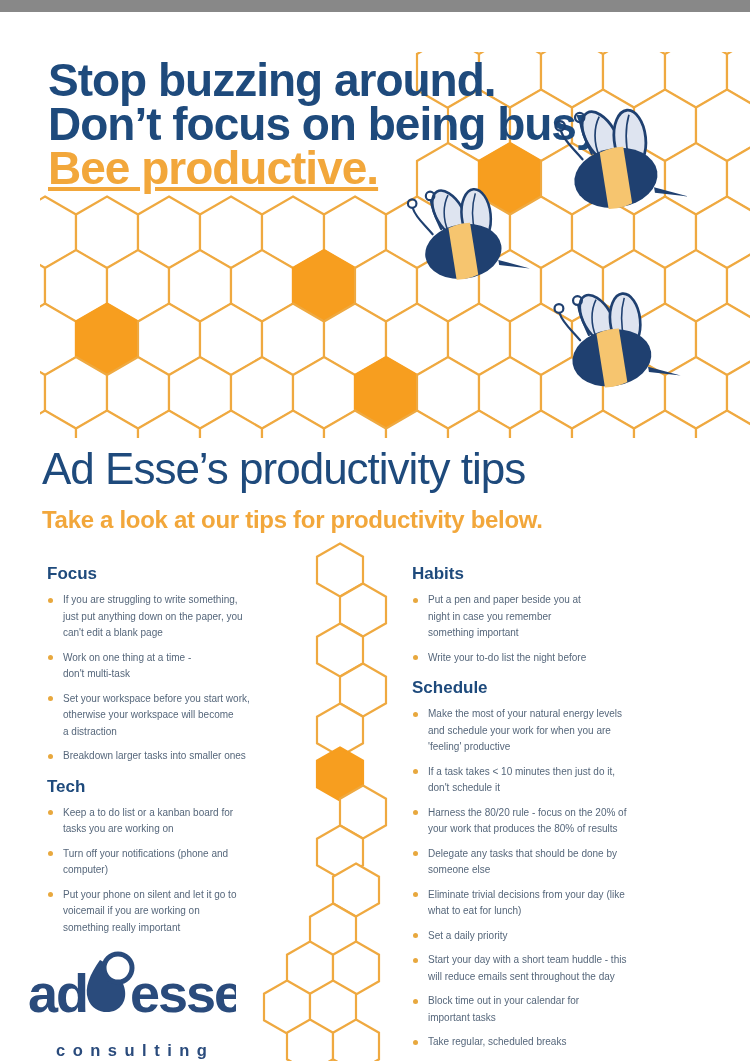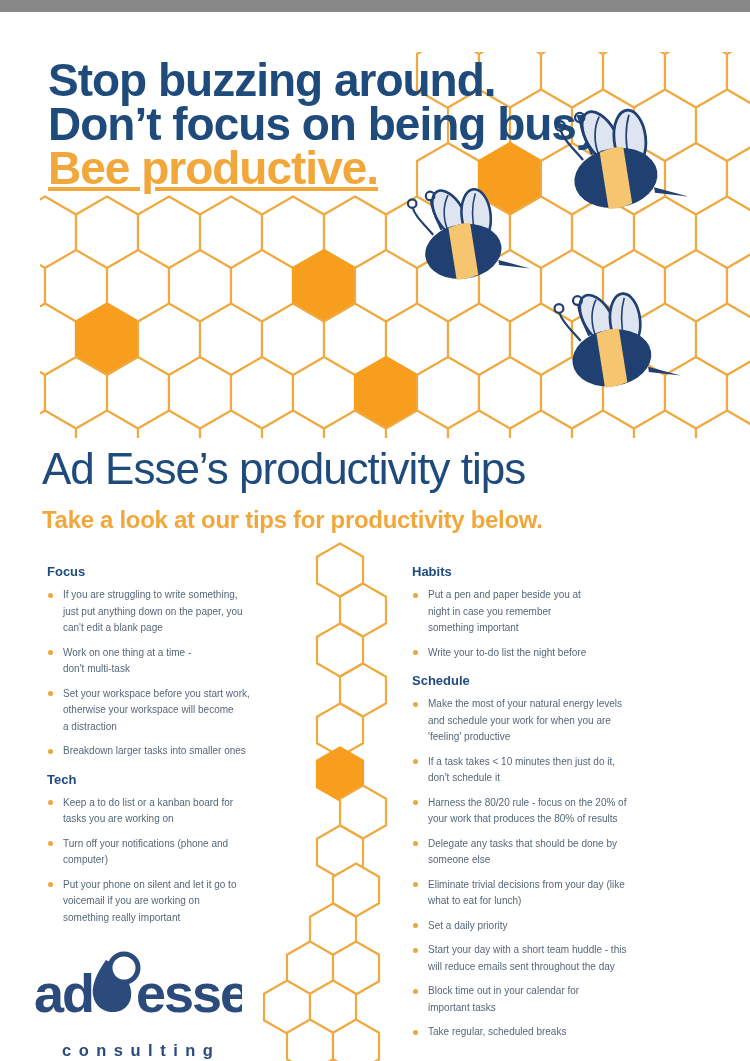--- a/index.html
+++ b/index.html
@@ -18,24 +18,24 @@
   .bee{position:absolute;}
   #bee-1{left:536px; top:86px; width:158px;}
   #bee-2{left:390px; top:166px; width:145px;}
   #bee-3{left:536px; top:270px; width:150px;}
   .page-title{position:absolute; left:42px; top:432px; font-size:44px; font-weight:normal; letter-spacing:-1px; color:var(--navy); white-space:nowrap;}
   .page-subtitle{position:absolute; left:42px; top:494px; font-size:24px; font-weight:bold; letter-spacing:-0.3px; color:var(--orange); white-space:nowrap;}
   .col{position:absolute;}
   #left-col{left:40px; top:552px; width:278px;}
   #right-col{left:405px; top:552px; width:322px;}
   .section{margin-bottom:12px;}
-  .section h3{font-size:13px; font-weight:bold; color:var(--navy); margin:0 0 8px 7px;}
+  .section h3{font-size:17px; font-weight:bold; color:var(--navy); margin:0 0 8px 7px;}
   .tip{position:relative; padding-left:23px; margin:0 0 8px; font-size:10px; line-height:16.5px; color:var(--body-text); white-space:pre-line;}
   .tip::before{content:""; position:absolute; left:8px; top:5.5px; width:5px; height:5px; border-radius:50%; background:var(--bullet);}
-  .logo{position:absolute; left:32px; top:932px; width:210px; height:118px;}
+  .logo{position:absolute; left:26px; top:932px; width:210px; height:118px;}
   .logo-word{font-family:"Liberation Sans",sans-serif; font-weight:bold; font-size:54px; letter-spacing:-2px; fill:var(--logo-navy);}
   .logo-tag{font-family:"Liberation Sans",sans-serif; font-weight:bold; font-size:16.5px; letter-spacing:7.5px; fill:var(--logo-navy);}
   .bee-body{fill:var(--bee-navy);}
   .bee-stripe{fill:var(--bee-stripe);}
   .bee-wing{fill:var(--wing); stroke:var(--bee-navy); stroke-width:3;}
   .bee-line{fill:none; stroke:var(--bee-navy); stroke-width:1.8;}
   .bee-ant{fill:none; stroke:var(--bee-navy); stroke-width:2.5; stroke-linecap:round;}
   .bee-sting{fill:var(--bee-navy);}
   .logo-drop{fill:var(--logo-navy);}
   .logo-ring{fill:#ffffff; stroke:var(--logo-navy); stroke-width:5;}

